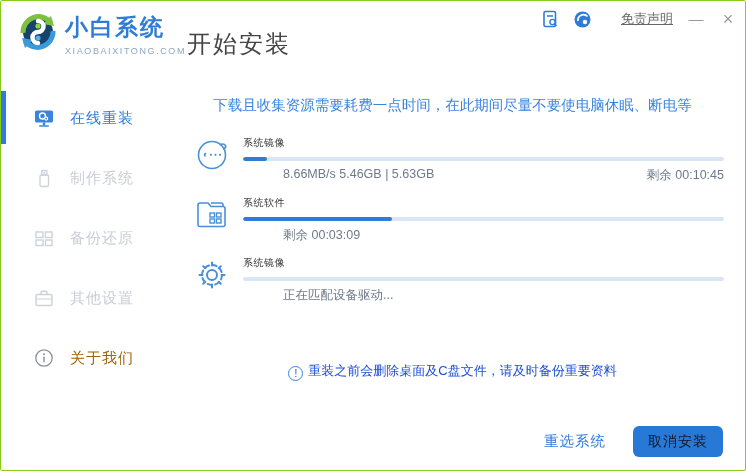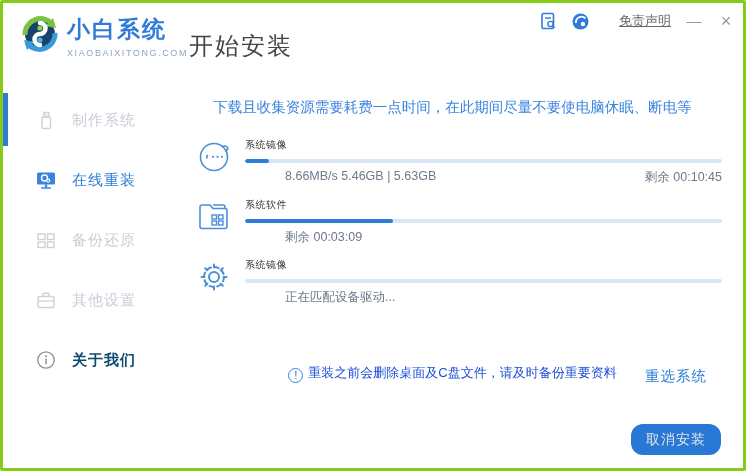--- a/index.html
+++ b/index.html
@@ -1,58 +1,58 @@
 <!DOCTYPE html>
 <html><head>
 <meta charset="utf-8">
 <style>
   * { margin:0; padding:0; box-sizing:border-box; }
   html,body { width:746px; height:471px; background:#fff; }
   body { font-family:"Liberation Sans","DejaVu Sans",sans-serif; }
   .window{
     position:relative; width:746px; height:471px; background:#fff;
-    border:3px solid #84cc16; border-radius:2px; overflow:hidden;
+    border:1px solid #84cc16; border-radius:2px; overflow:hidden;
   }
   
   .header{ position:absolute; top:0; left:0; right:0; height:62px; background:#fff; }
   .logo-mark{ position:absolute; left:14px; top:8px; width:46px; height:46px; }
   .brand{ position:absolute; left:64px; top:13px; }
   .brand-name{ font-size:23px; font-weight:bold; color:#2f7bd8; letter-spacing:2px; line-height:26px;}
   .brand-domain{ font-size:9px; color:#8fa6c0; letter-spacing:1.6px; margin-top:6px;}
   .page-title{ position:absolute; left:186px; top:27px; font-size:24px; color:#444; letter-spacing:2px;}
   .titlebar{ position:absolute; right:8px; top:7px; display:flex; align-items:center; gap:14px; height:22px;}
   .tb-icon{ width:18px; height:18px; display:flex; align-items:center; justify-content:center; cursor:pointer;}
   .disclaimer{ font-size:13px; color:#666; text-decoration:underline; cursor:pointer;margin-left:16px; }
   .win-btn{ font-size:15px; color:#999; width:18px; text-align:center; cursor:pointer; line-height:18px;}
   .win-close{ font-size:18px; }
   
   .sidebar{ position:absolute; left:0; top:62px; width:170px; bottom:0; background:#fff; padding-top:25px; }
   .active-bar{ position:absolute; left:0; top:28px; width:5px; height:53px; background:#2f7bd8; }
   .side-item{ height:60px; display:flex; align-items:center; padding-left:33px; cursor:pointer; }
   .side-item .s-icon{ width:20px; height:20px; margin-right:16px; flex:0 0 auto; }
   .side-label{ font-size:15px; color:#c9ced6; letter-spacing:1px; }
   .side-item.active .side-label{ color:#2f7bd8; }
-  .side-item.dark .side-label{ color:#0c4a6e;font-weight:bold; }
+  .side-item.dark .side-label{ color:#a16207; }
   
   .main{ position:absolute; left:170px; top:62px; right:1px; bottom:62px; }
   .notice{ position:absolute; top:33px; left:0; right:10px; text-align:center; font-size:14.5px; color:#3a84de; }
   .task{ position:absolute; left:22px; right:20px; height:56px; }
   .t1{ top:72px; } .t2{ top:132px; } .t3{ top:192px; }
   .task-icon{ position:absolute; left:0; top:0; width:38px; height:38px; }
   .task-body{ margin-left:50px; padding-top:1px; }
   .task-title{ font-size:10px; color:#333; letter-spacing:.5px; }
   .bar{ height:4px; background:#d9e6f6; border-radius:2px; margin:7px 0 6px; overflow:hidden; }
   .bar-fill{ height:100%; background:#2f7bd8; border-radius:2px; width:0; }
   .task-meta{ display:flex; justify-content:space-between; font-size:12.5px; color:#6e7a8a;margin-left:40px; }
   .warning{ position:absolute; top:299px; left:0; right:10px; text-align:center; font-size:13px; color:#1d4ed8; }
   .warn-icon{ display:inline-block; width:15px; height:15px; line-height:14px; border:1px solid #3a84de; border-radius:50%; font-size:10px; text-align:center; margin-right:5px; vertical-align:-2px; }
   
-  .footer{ position:absolute; right:22px; bottom:13px; display:flex; align-items:center; gap:38px;flex-direction:column; }
+  .footer{ position:absolute; right:22px; bottom:13px; display:flex; align-items:center; gap:27px; }
   .reselect-link{ font-size:14.5px; color:#2f7bd8; cursor:pointer; letter-spacing:1px;}
-  .cancel-button{ width:90px; height:31px; background:#2878d6; color:#e5e5e5; font-size:14px; letter-spacing:1px; border:none; border-radius:12px; cursor:pointer; display:flex; align-items:center; justify-content:center; }
+  .cancel-button{ width:90px; height:31px; background:#2878d6; color:#0f172a; font-size:14px; letter-spacing:1px; border:none; border-radius:6px; cursor:pointer; display:flex; align-items:center; justify-content:center; }
   svg{ display:block; }
 </style>
 </head>
 <body>
 
 <div class="window">
 
   <div class="header">
     <div class="logo-mark">
       <svg width="46" height="46" viewBox="0 0 46 46">
@@ -90,42 +90,42 @@
       </div>
       <span class="disclaimer">免责声明</span>
       <span class="win-btn">—</span>
       <span class="win-btn win-close">×</span>
     </div>
   </div>
 
   <div class="sidebar">
     <div class="active-bar"></div>
 
-    <div class="side-item">
-      <span class="s-icon">
-        <svg width="20" height="20" viewBox="0 0 20 20">
-          <rect x="6" y="7" width="8.5" height="11.5" rx="1.5" fill="none" stroke="#ccd2da" stroke-width="1.4"></rect>
-          <rect x="7.8" y="2.5" width="5" height="4.5" fill="none" stroke="#ccd2da" stroke-width="1.4"></rect>
-          <rect x="9.4" y="4" width="1.8" height="1.6" fill="#ccd2da"></rect>
-        </svg>
-      </span>
-      <span class="side-label">制作系统</span>
-    </div>
-
     <div class="side-item active">
       <span class="s-icon">
         <svg width="20" height="20" viewBox="0 0 20 20">
           <rect x="1" y="2.5" width="18" height="12" rx="1.5" fill="#3a84de"></rect>
           <circle cx="8.5" cy="8" r="3" fill="none" stroke="#fff" stroke-width="1.4"></circle>
           <circle cx="12.2" cy="10.6" r="1.5" fill="#3a84de" stroke="#fff" stroke-width="1.1"></circle>
           <rect x="8.8" y="14.5" width="2.4" height="2.8" fill="#3a84de"></rect>
           <rect x="5" y="17.2" width="10" height="1.6" rx="0.8" fill="#3a84de"></rect>
         </svg>
       </span>
       <span class="side-label">在线重装</span>
+    </div>
+
+    <div class="side-item">
+      <span class="s-icon">
+        <svg width="20" height="20" viewBox="0 0 20 20">
+          <rect x="6" y="7" width="8.5" height="11.5" rx="1.5" fill="none" stroke="#ccd2da" stroke-width="1.4"></rect>
+          <rect x="7.8" y="2.5" width="5" height="4.5" fill="none" stroke="#ccd2da" stroke-width="1.4"></rect>
+          <rect x="9.4" y="4" width="1.8" height="1.6" fill="#ccd2da"></rect>
+        </svg>
+      </span>
+      <span class="side-label">制作系统</span>
     </div>
 
     <div class="side-item">
       <span class="s-icon">
         <svg width="20" height="20" viewBox="0 0 20 20">
           <rect x="2" y="4" width="7" height="5.5" fill="none" stroke="#ccd2da" stroke-width="1.4"></rect>
           <rect x="11.5" y="4" width="6.5" height="5.5" fill="none" stroke="#ccd2da" stroke-width="1.4"></rect>
           <rect x="2" y="12" width="7" height="5.5" fill="none" stroke="#ccd2da" stroke-width="1.4"></rect>
           <rect x="11.5" y="12" width="6.5" height="5.5" fill="none" stroke="#ccd2da" stroke-width="1.4"></rect>
         </svg>

